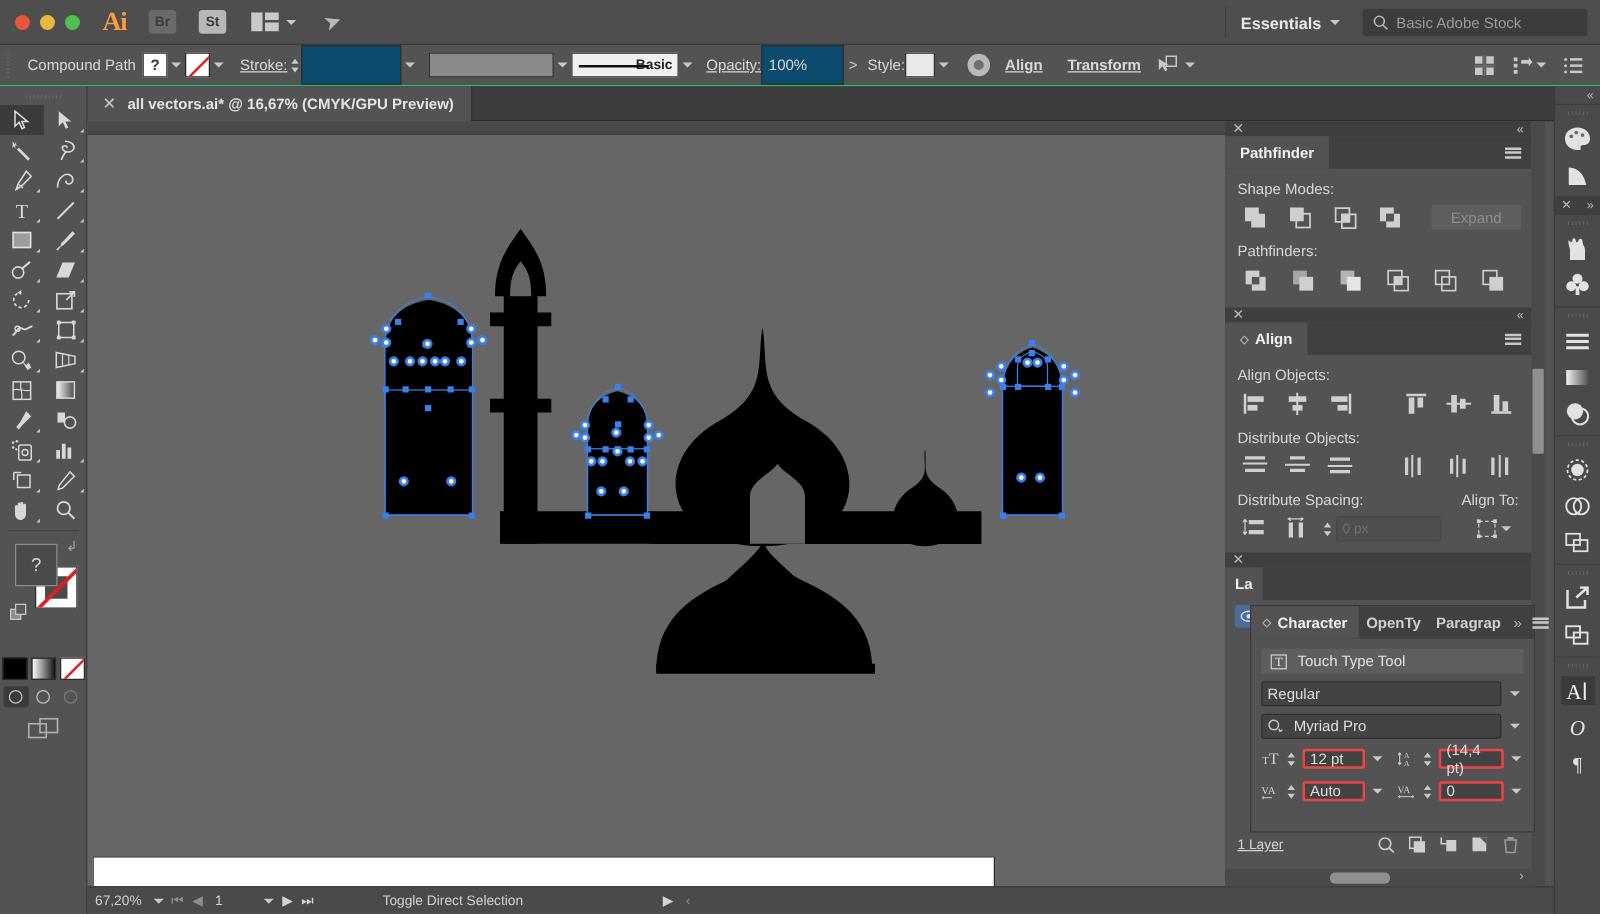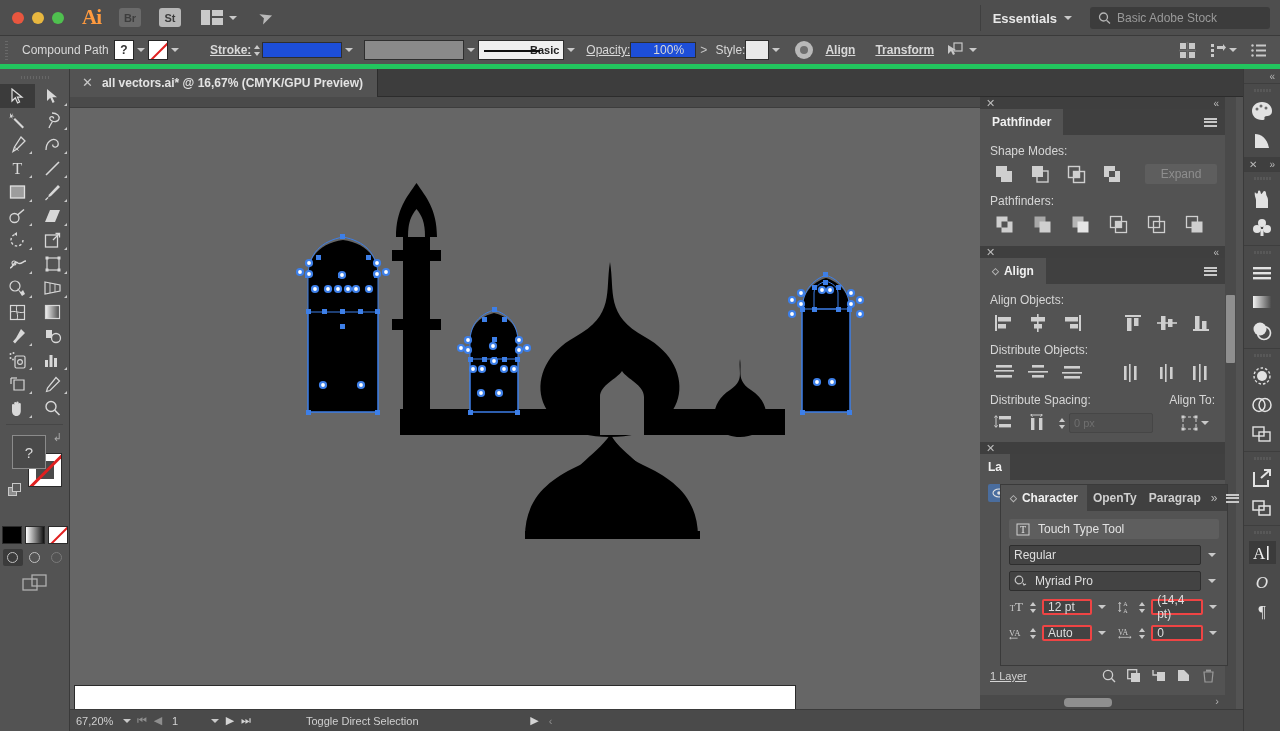--- a/index.html
+++ b/index.html
@@ -47,21 +47,21 @@
   }
   .searchbox{
     position:absolute; right:10px; top:7px; width:180px; height:22px;
     background:#3c3c3c; border-radius:3px; display:flex; align-items:center;
     gap:6px; padding:0 8px; color:#9a9a9a; font-size:12px;
   }
 
   
   .controlbar{
     position:absolute; left:0; top:36px; width:1280px; height:33px;
-    background:#535353; border-bottom:5px solid #22c55e;
+    background:#535353; border-bottom:1px solid #22c55e;
     display:flex; align-items:center; font-size:12px;
   }
   .grip{ width:9px; height:22px; margin-left:3px;
     background:repeating-linear-gradient(to bottom,#6e6e6e 0 1px,transparent 1px 3px);
     background-size:3px 3px; background-position:2px 2px; background-repeat:repeat-y; opacity:.8;}
   .cb-label{ color:#d8d8d8; margin-left:8px; }
   .cb-label.u{ text-decoration:underline; }
   .swatchbox{
     width:20px;height:20px;background:#fff;border:1px solid #262626;
     display:flex;align-items:center;justify-content:center;
@@ -72,22 +72,22 @@
     content:""; position:absolute; left:-4px; top:9px; width:30px; height:2px;
     background:#e02020; transform:rotate(-45deg);
   }
   .dd{ width:14px;height:20px;display:flex;align-items:center;justify-content:center; }
   .dd:after{ content:""; width:0;height:0;border-left:4px solid transparent;border-right:4px solid transparent;border-top:4px solid #c9c9c9;}
   .stepper{ width:11px;height:20px;display:flex;flex-direction:column;align-items:center;justify-content:center;gap:3px;}
   .stepper i{ width:0;height:0;border-left:3px solid transparent;border-right:3px solid transparent;}
   .stepper i.up{ border-bottom:4px solid #c9c9c9;}
   .stepper i.dn{ border-top:4px solid #c9c9c9;}
   .field{
-    height:16px; background:#1d4ed8; border:1px solid #2e2e2e;
-    display:flex; align-items:center; padding:0 22px; color:#d8d8d8;
+    height:32px; background:#0c4a6e; border:1px solid #2e2e2e;
+    display:flex; align-items:center; padding:0 5px; color:#d8d8d8;
   }
   .strokebox{ width:80px; }
   .widebox{ width:100px; background:#8a8a8a; border:1px solid #2e2e2e;}
   .profile{
     width:86px;height:20px;background:#f0f0f0;border:1px solid #2e2e2e;
     display:flex;align-items:center;justify-content:flex-end;padding-right:4px;
     color:#222;font-weight:bold;font-size:11px;position:relative;
   }
   .profile:before{ content:"";position:absolute;left:5px;top:9px;width:56px;height:2px;background:#111;}
   .opacityfield{ width:66px; }
@@ -311,21 +311,21 @@
     </div>
   </div>
 
   <div class="controlbar">
     <div class="grip"></div>
     <div class="cb-label" style="margin-left:10px;width:92px;">Compound Path</div>
     <div class="swatchbox">?</div>
     <div class="dd"></div>
     <div class="swatchbox swatch-none"></div>
     <div class="dd"></div>
-    <div class="cb-label u" style="margin-left:28px;font-weight:bold;">Stroke:</div>
+    <div class="cb-label u" style="margin-left:10px;">Stroke:</div>
     <div class="stepper">
         <i class="up"></i>
         <i class="dn"></i>
       </div>
     <div class="field strokebox"></div>
     <div class="dd"></div>
     <div class="widebox" style="height:20px;margin-left:8px;"></div>
     <div class="dd"></div>
     <div class="profile">Basic</div>
     <div class="dd"></div>

